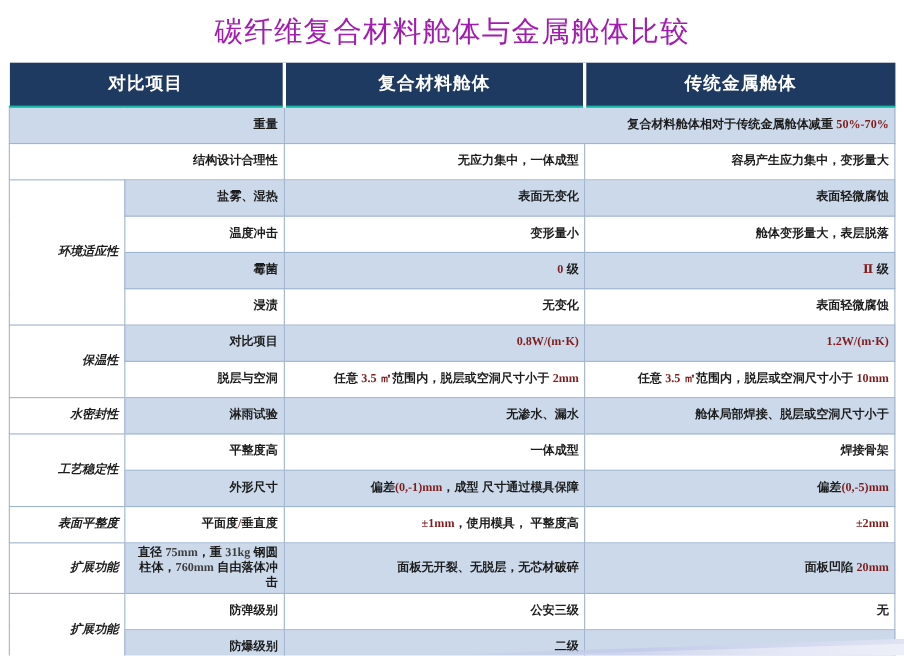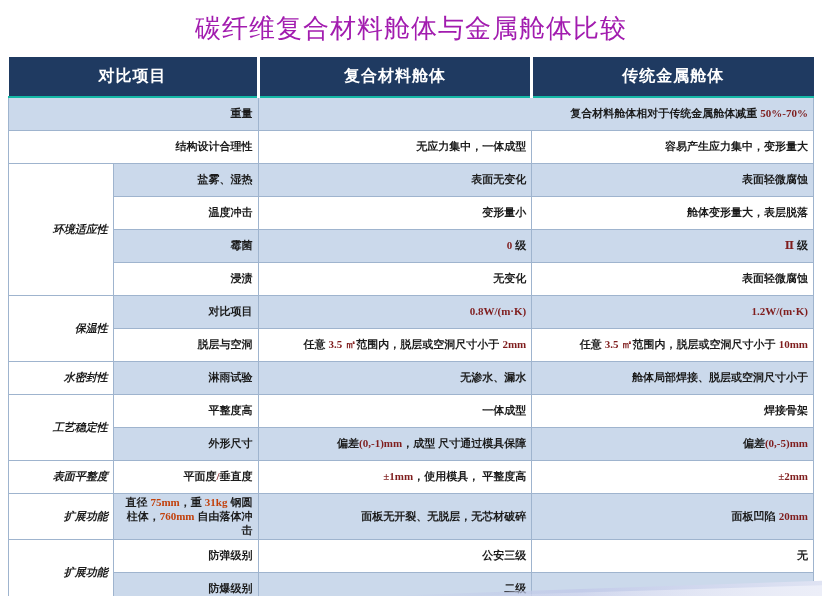--- a/index.html
+++ b/index.html
@@ -58,21 +58,21 @@
   td.small-label {
     font-size: 10px;
     color: #1F3864;
     padding: 2px 3px;
     line-height: 1.5;
   }
   .lat {
     font-family: "Liberation Serif", "DejaVu Serif", serif;
     color: #7f1d1d;
   }
-  td.small-label .lat { color: #c2410c; }
+  td.small-label .lat { color: #404040; }
   .swoosh {
     position: absolute;
     right: 0;
     bottom: 0;
     width: 440px;
     height: 18px;
     pointer-events: none;
   }
   .swoosh .band1 {
     position: absolute;

